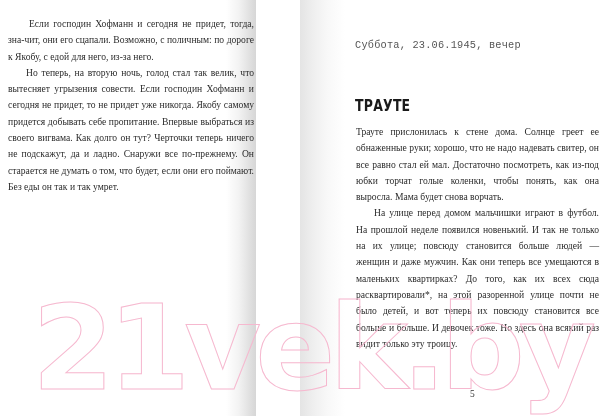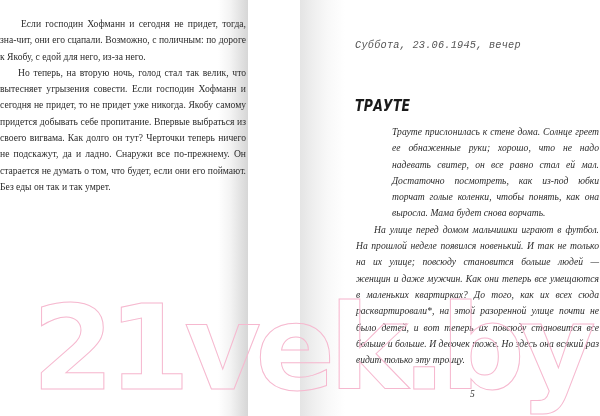--- a/index.html
+++ b/index.html
@@ -2,29 +2,29 @@
 <html><head>
   <meta charset="utf-8">
   <style>
     * { margin: 0; padding: 0; box-sizing: border-box; }
     html, body { width: 600px; height: 416px; overflow: hidden; background: #ffffff; }
     .spread {
       position: relative; width: 600px; height: 416px; overflow: hidden;
       background: #ffffff;
     }
     .page { position: absolute; top: 0; height: 416px; }
-    .page-left { left: 0; width: 248px; background: linear-gradient(to right, #ffffff 0%, #ffffff 88%, #f3f3f3 93%, #e2e2e2 97%, #d6d6d6 100%); }
-    .page-right { left: 300px; width: 300px; background: linear-gradient(to right, #e4e4e4 0%, #eeeeee 4%, #f8f8f8 9%, #ffffff 15%, #ffffff 100%); font-style: italic; }
+    .page-left { left: 8px; width: 248px; background: linear-gradient(to right, #ffffff 0%, #ffffff 88%, #f3f3f3 93%, #e2e2e2 97%, #d6d6d6 100%); }
+    .page-right { left: 300px; width: 300px; background: linear-gradient(to right, #e4e4e4 0%, #eeeeee 4%, #f8f8f8 9%, #ffffff 15%, #ffffff 100%); }
     .body-text {
       font-family: "Liberation Serif", "DejaVu Serif", serif;
       font-size: 9.6px; line-height: 16.3px; color: #2b2b2b;
       text-align: justify; hyphens: manual;
     }
     .body-text p { text-indent: 18px; }
-    .body-text p.noindent { text-indent: 0; margin-left: 36px; }
+    .body-text p.noindent { text-indent: 0; }
     .left-text { position: absolute; left: 0; top: 16px; width: 246px; }
     .left-text p:first-child { text-indent: 21px; }
     .right-text { position: absolute; left: 56px; top: 124px; width: 243px; }
     .date-line {
       position: absolute; left: 55px; top: 39px;
       font-family: "Liberation Mono", "DejaVu Sans Mono", monospace;
       font-size: 10.3px; color: #555555; letter-spacing: 0.2px; white-space: nowrap;
     }
     .chapter-title {
       position: absolute; left: 55px; top: 96px;

